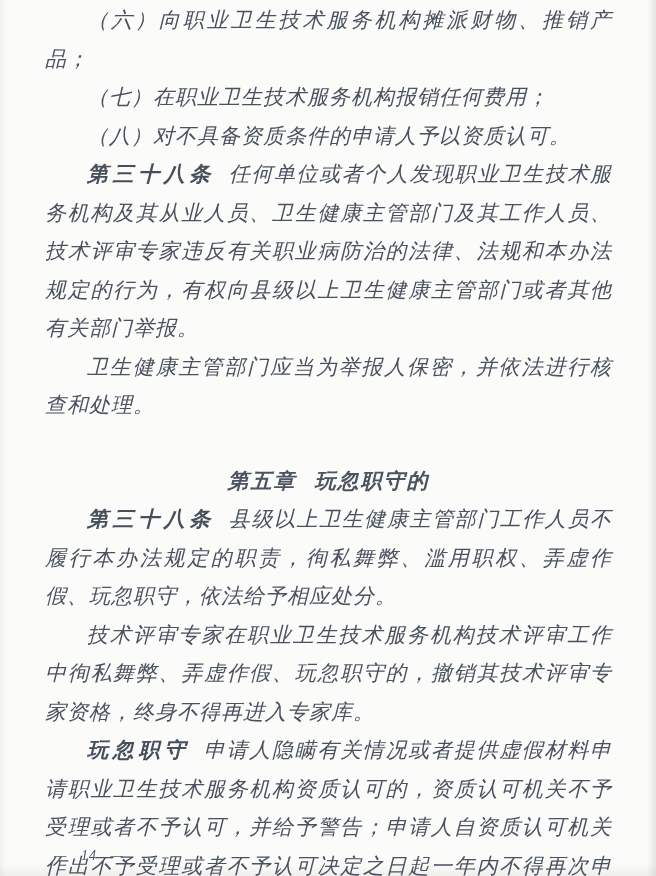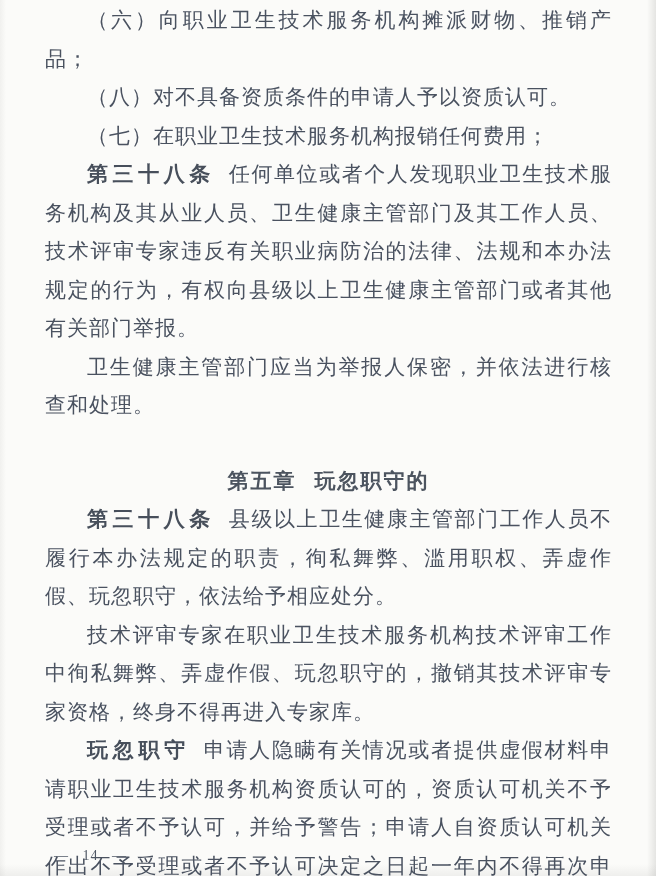--- a/index.html
+++ b/index.html
@@ -13,20 +13,21 @@
     height: 876px;
     overflow: hidden;
     box-sizing: border-box;
     background:
       linear-gradient(to left,  rgba(148,148,146,0.22), rgba(148,148,146,0) 9px),
       linear-gradient(to right, rgba(148,148,146,0.10), rgba(148,148,146,0) 6px),
       linear-gradient(to top,   rgba(148,148,146,0.12), rgba(148,148,146,0) 12px),
       #fbfbf9;
     font-family: "Liberation Serif", "DejaVu Serif", serif;
     color: #4a5260;
+    font-style: italic;
   }
   .content {
     position: absolute;
     top: 1px;
     left: 45px;
     width: 567px;
     font-size: 21px;
     line-height: 38.5px;
     letter-spacing: 1px;
     text-align: justify;
@@ -71,23 +72,23 @@
   }
 </style>
 </head>
 <body>
 
 <div class="page">
   <div class="content">
 
     <p class="para-indent">（六）向职业卫生技术服务机构摊派财物、推销产品；</p>
 
+    <p class="para-indent">（七）在职业卫生技术服务机构报销任何费用；</p>
+
     <p class="para-indent">（八）对不具备资质条件的申请人予以资质认可。</p>
-
-    <p class="para-indent">（七）在职业卫生技术服务机构报销任何费用；</p>
 
     <p class="para-indent"><span class="article-label">第三十八条</span><span>任何单位或者个人发现职业卫生技术服务机构及其从业人员、卫生健康主管部门及其工作人员、技术评审专家违反有关职业病防治的法律、法规和本办法规定的行为，有权向县级以上卫生健康主管部门或者其他有关部门举报。</span></p>
 
     <p class="para-indent">卫生健康主管部门应当为举报人保密，并依法进行核查和处理。</p>
 
     <p class="chapter"><span class="chapter-number">第五章</span><span class="chapter-title">玩忽职守的</span></p>
 
     <p class="para-indent"><span class="article-label">第三十八条</span><span>县级以上卫生健康主管部门工作人员不履行本办法规定的职责，徇私舞弊、滥用职权、弄虚作假、玩忽职守，依法给予相应处分。</span></p>
 
     <p class="para-indent">技术评审专家在职业卫生技术服务机构技术评审工作中徇私舞弊、弄虚作假、玩忽职守的，撤销其技术评审专家资格，终身不得再进入专家库。</p>

